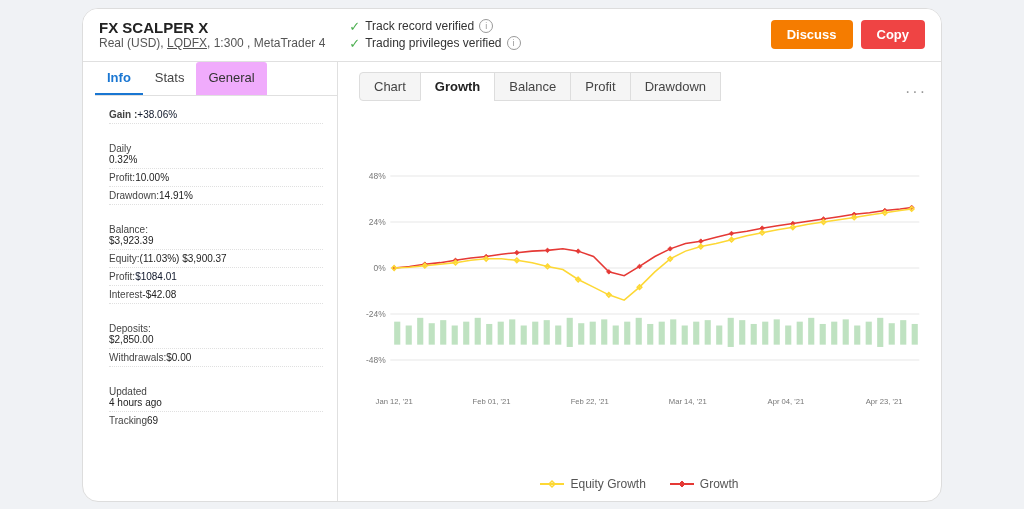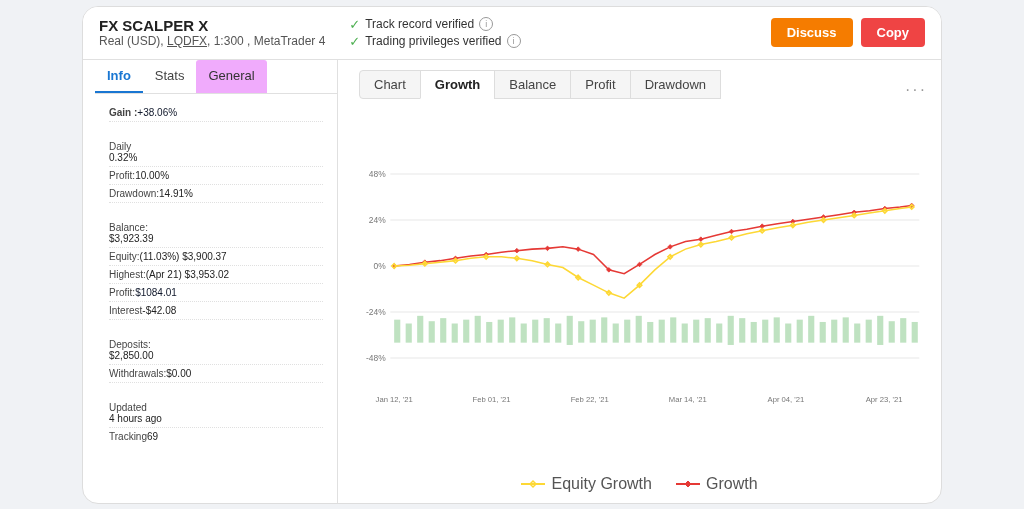--- a/index.html
+++ b/index.html
@@ -44,21 +44,21 @@
     .chart-tabs { display: flex; align-items: flex-end; margin-bottom: 10px; gap: 0; margin-left: 7px; }
     .chart-tab { padding: 6px 14px; font-size: 13px; color: #444; cursor: pointer; border: 1px solid #ddd; background: #f5f5f5; margin-right: -1px; }
     .chart-tab.active { background: #fff; color: #222; font-weight: 600; border-bottom-color: #fff; }
     .chart-tab:first-child { border-radius: 4px 0 0 4px; }
     .chart-tab:last-child { border-radius: 0 4px 4px 0; }
     .chart-more { margin-left: auto; color: #999; font-size: 16px; cursor: pointer; letter-spacing: 2px; }
 
     
     .chart-area { position: relative; width: 100%; height: 360px; }
     .chart-svg { width: 100%; height: 100%; }
-    .legend { display: flex; justify-content: center; gap: 24px; margin-top: 6px; font-size: 16px; color: #555; }
+    .legend { display: flex; justify-content: center; gap: 24px; margin-top: 6px; font-size: 12px; color: #555; }
     .legend-item { display: flex; align-items: center; gap: 6px; }
   </style>
 </head>
 <body>
 
 <div class="container">
 
   <div class="header">
     <div class="header-title">
       <div class="name">FX SCALPER X</div>
@@ -112,24 +112,20 @@
           <span class="stat-value">14.91%</span>
         </div>
 
         <div class="stat-row section-gap">
           <span class="stat-label">Balance:</span>
           <span class="stat-value">$3,923.39</span>
         </div>
         <div class="stat-row">
           <span class="stat-label">Equity:</span>
           <span class="stat-value">(11.03%) $3,900.37</span>
-        </div>
-        <div class="stat-row">
-          <span class="stat-label">Highest:</span>
-          <span class="stat-value">(Apr 21) $3,953.02</span>
         </div>
         <div class="stat-row">
           <span class="stat-label">Profit:</span>
           <span class="stat-value green">$1084.01</span>
         </div>
         <div class="stat-row">
           <span class="stat-label">Interest</span>
           <span class="stat-value">-$42.08</span>
         </div>
 

